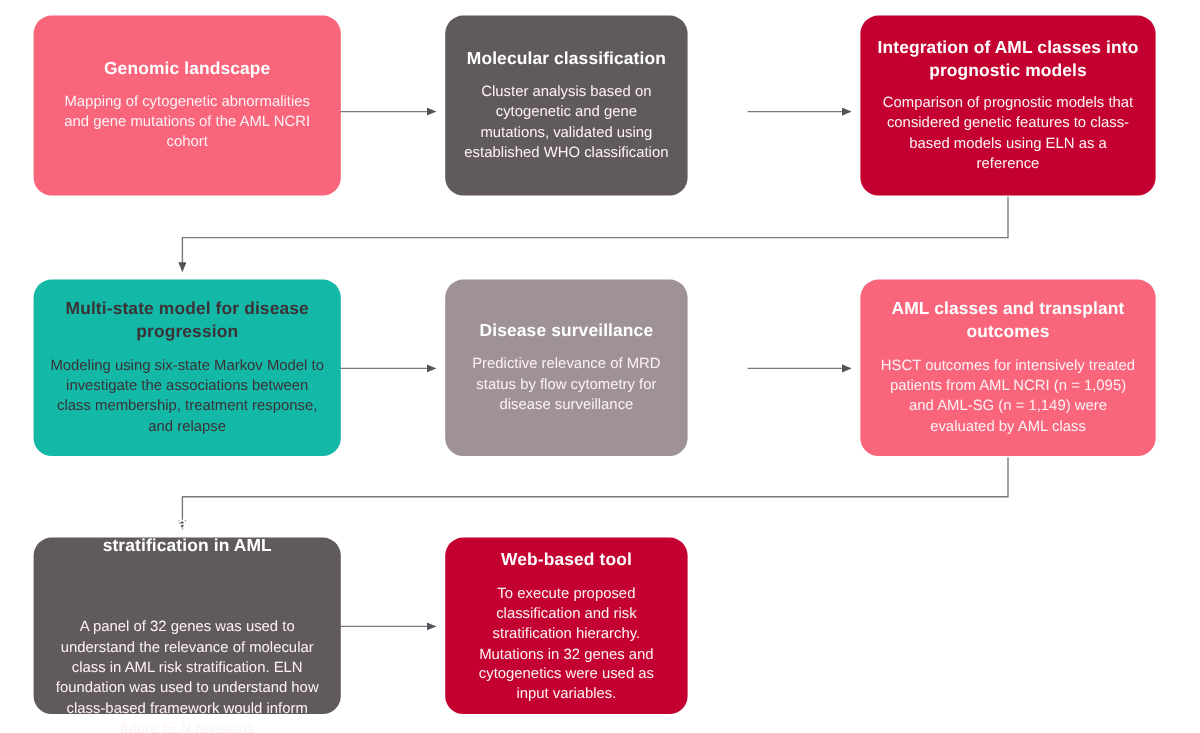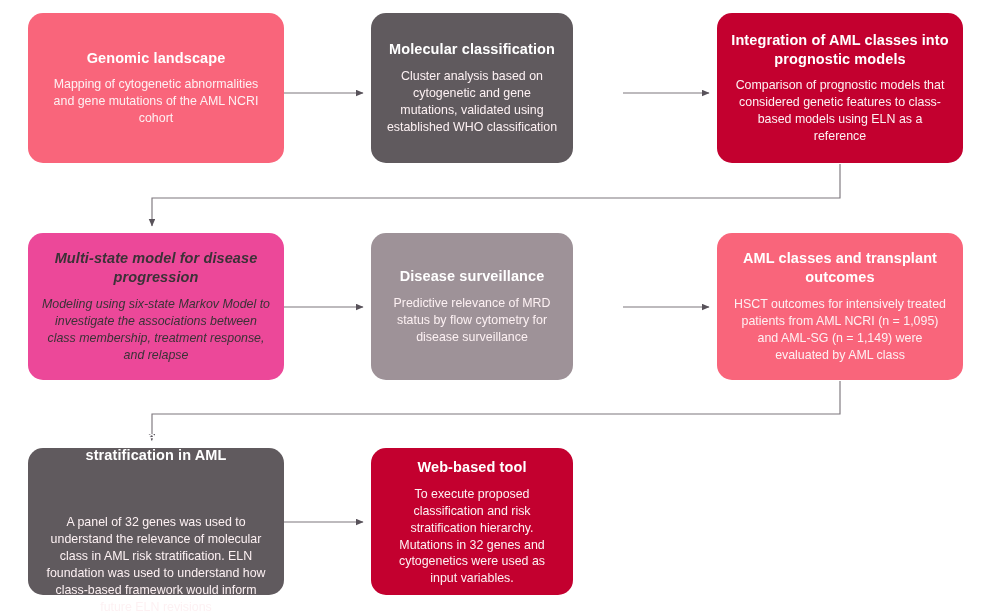--- a/index.html
+++ b/index.html
@@ -118,21 +118,21 @@
   <div class="node on-dark col-2 row-1" style="background:#605A5E;">
     <div class="node-title">Molecular classification</div>
     <div class="node-body">Cluster analysis based on cytogenetic and gene mutations, validated using established WHO classification</div>
   </div>
 
   <div class="node on-dark col-3 row-1" style="background:#C3002F;">
     <div class="node-title">Integration of AML classes into prognostic models</div>
     <div class="node-body">Comparison of prognostic models that considered genetic features to class-based models using ELN as a reference</div>
   </div>
 
-  <div class="node on-light col-1 row-2" style="background:#ec4899;font-style:italic;">
+  <div class="node on-light col-1 row-2" style="background:#14b8a6;">
     <div class="node-title">Multi-state model for disease progression</div>
     <div class="node-body">Modeling using six-state Markov Model to investigate the associations between class membership, treatment response, and relapse</div>
   </div>
 
   <div class="node on-dark col-2 row-2" style="background:#9E9298;">
     <div class="node-title">Disease surveillance</div>
     <div class="node-body">Predictive relevance of MRD status by flow cytometry for disease surveillance</div>
   </div>
 
   <div class="node on-dark col-3 row-2" style="background:#F9657B;">

